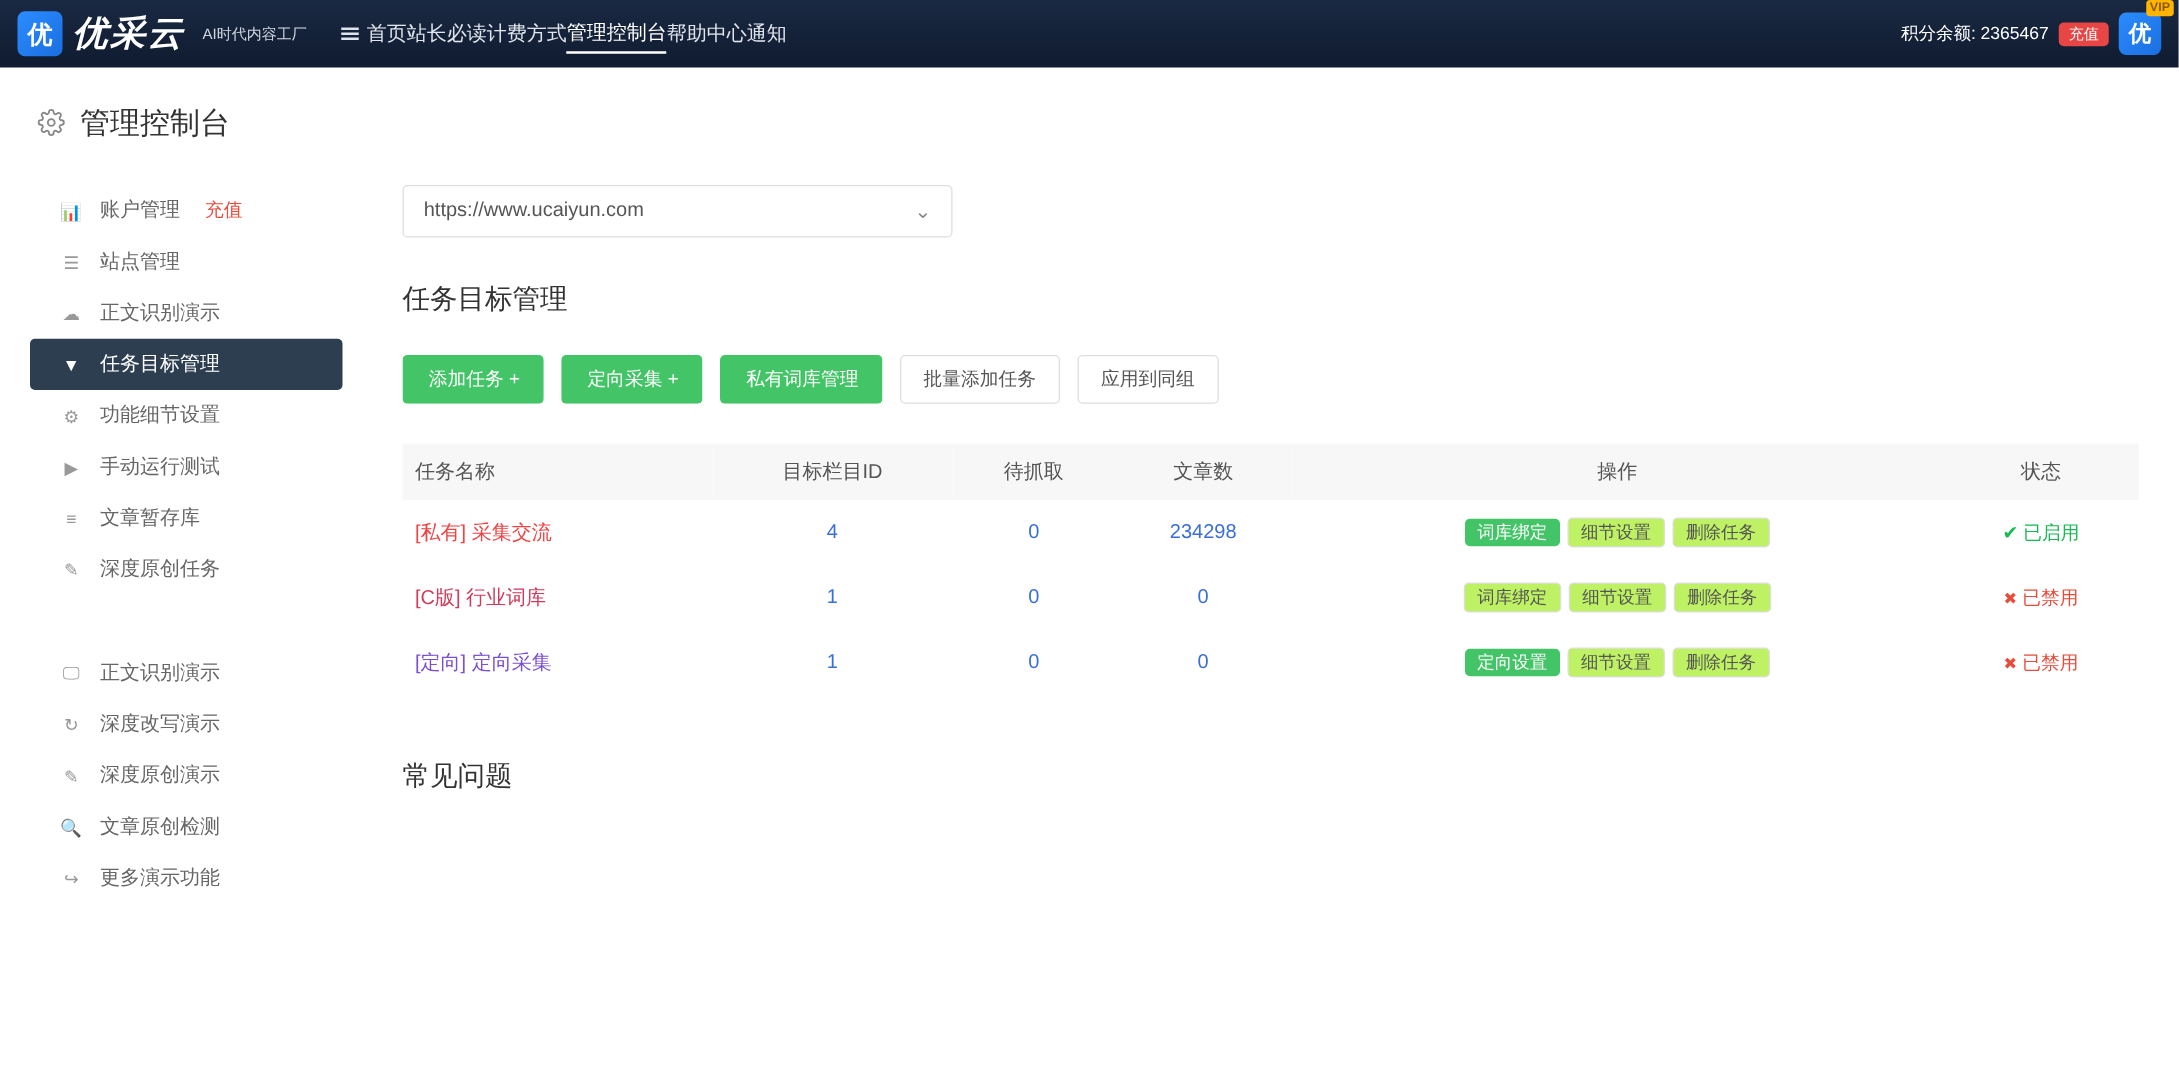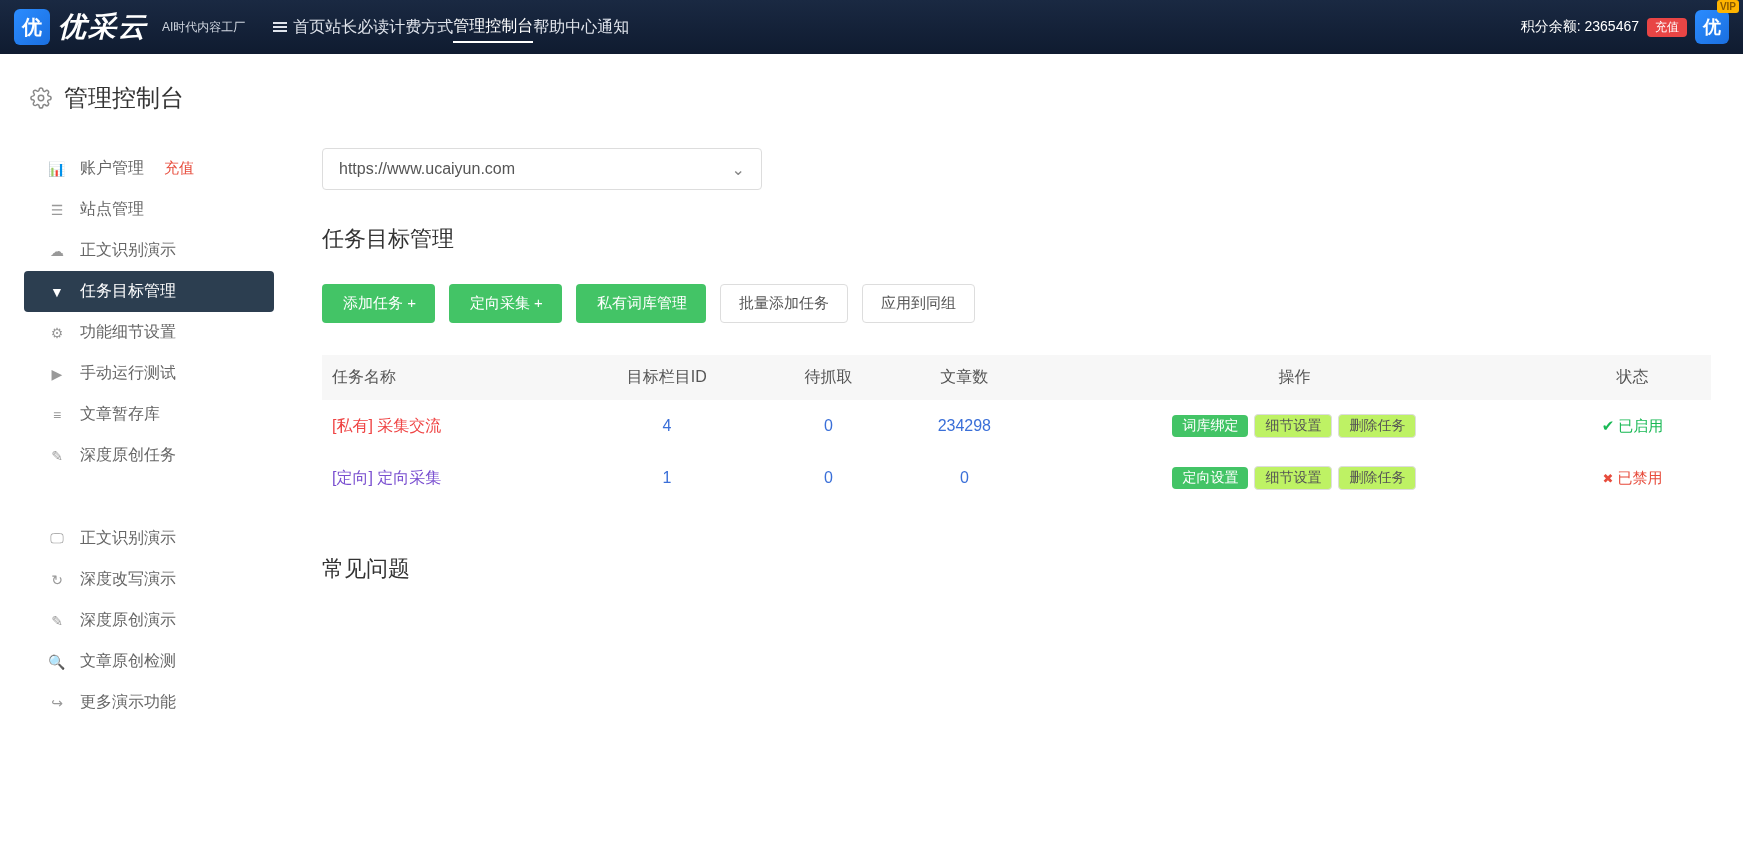--- a/index.html
+++ b/index.html
@@ -228,20 +228,28 @@
         <tbody id="tbody">
             <tr>
               <td class="name"><span class="tag-private">[私有] </span><span class="tag-private">采集交流</span></td>
               <td>4</td>
               <td>0</td>
               <td>234298</td>
               <td class="ops"><span class="mini-btn mini-green">词库绑定</span><span class="mini-btn mini-outline">细节设置</span><span class="mini-btn mini-outline">删除任务</span></td>
               <td class="status"><span class="status-on tick">已启用</span></td>
             </tr>
             <tr>
+              <td class="name"><span class="tag-c">[C版] </span><span class="tag-c">行业词库</span></td>
+              <td>1</td>
+              <td>0</td>
+              <td>0</td>
+              <td class="ops"><span class="mini-btn mini-outline">词库绑定</span><span class="mini-btn mini-outline">细节设置</span><span class="mini-btn mini-outline">删除任务</span></td>
+              <td class="status"><span class="status-off cross">已禁用</span></td>
+            </tr>
+            <tr>
               <td class="name"><span class="tag-dx">[定向] </span><span class="tag-dx">定向采集</span></td>
               <td>1</td>
               <td>0</td>
               <td>0</td>
               <td class="ops"><span class="mini-btn mini-green">定向设置</span><span class="mini-btn mini-outline">细节设置</span><span class="mini-btn mini-outline">删除任务</span></td>
               <td class="status"><span class="status-off cross">已禁用</span></td>
             </tr>
           </tbody>
       </table>
 

